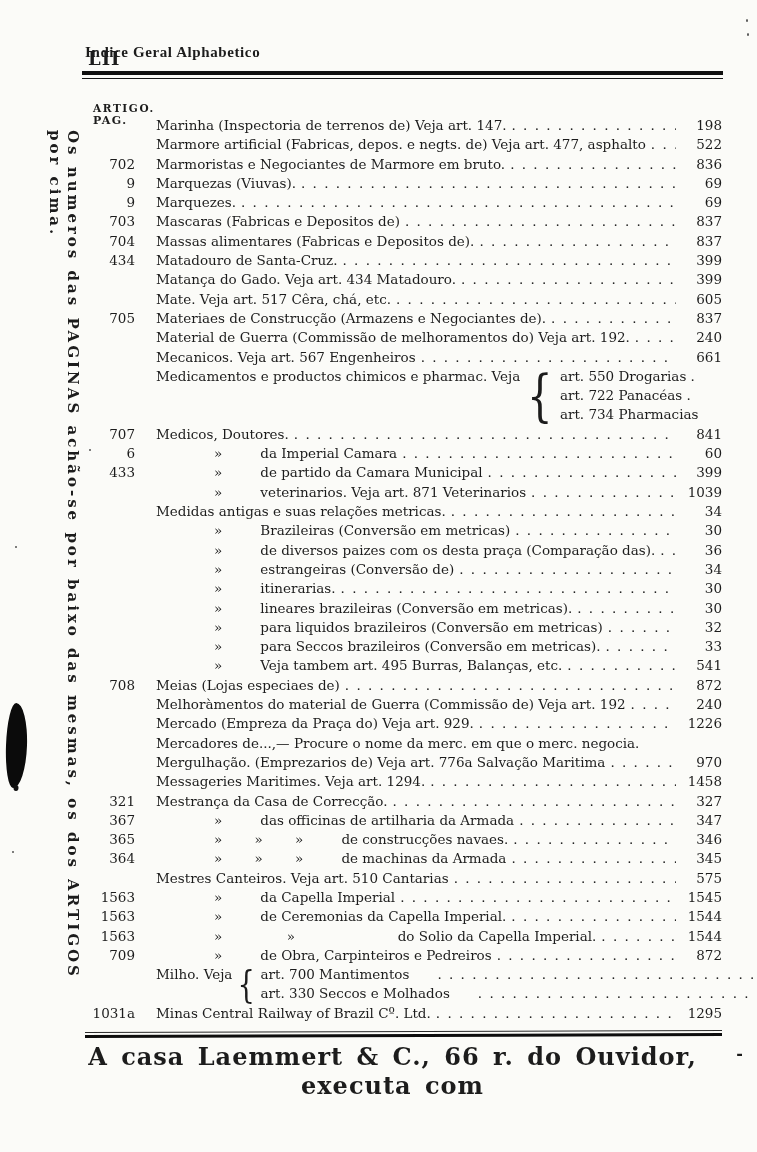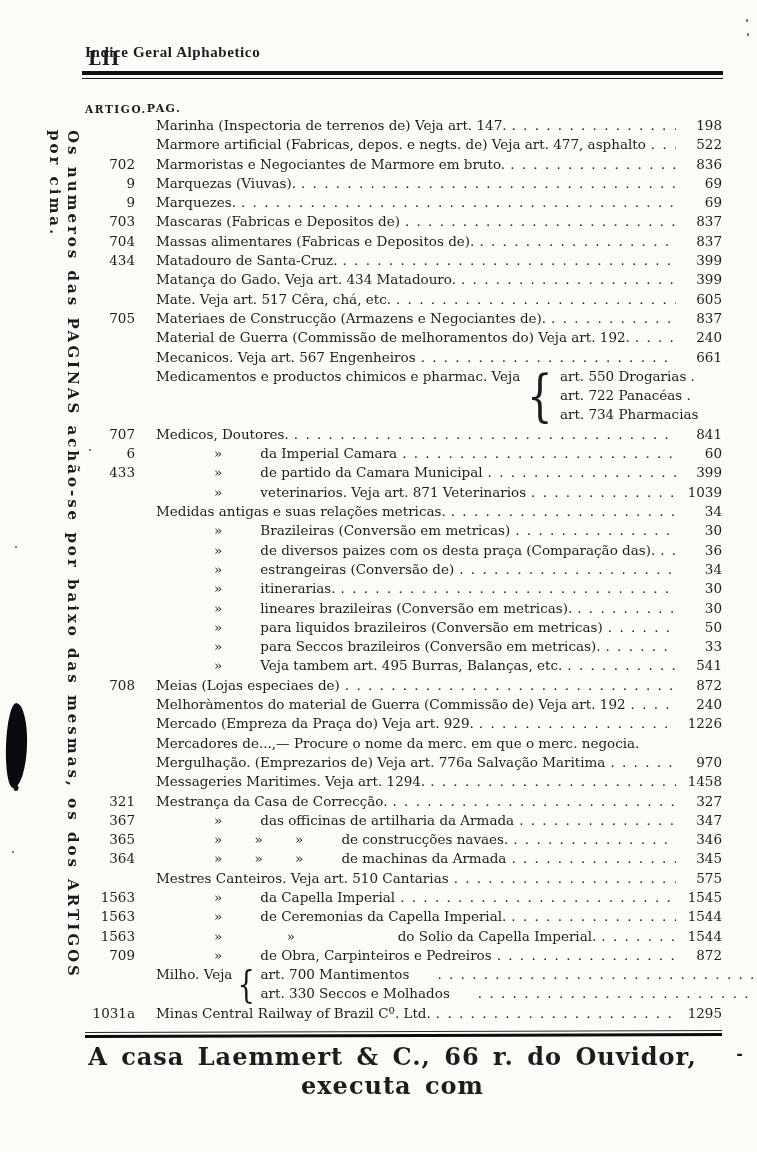--- a/index.html
+++ b/index.html
@@ -8,21 +8,21 @@
     position:relative;width:757px;height:1152px;margin:0 auto;
     background:#fbfbf8;color:#1c1c1c;overflow:hidden;
     font-family:"DejaVu Serif","Liberation Serif",serif;
   }
   
   .folio{position:absolute;left:88px;top:48px;font-size:18px;font-weight:700;letter-spacing:1px;}
   .main-title{position:absolute;left:85px;top:44px;width:637px;text-align:left;
     font-size:15px;font-weight:700;letter-spacing:.6px;font-family:Liberation Serif, serif;}
   .rule-top{position:absolute;left:82px;top:71px;width:641px;height:3px;
     border-top:4px solid #101010;border-bottom:1.5px solid #141414;}
-  .colhead{position:absolute;left:85px;top:102px;width:637px;display:flex;align-items:flex-end;}
+  .colhead{position:absolute;left:93px;top:102px;width:637px;display:flex;align-items:flex-start;flex-direction:column;}
   .colhead .artigo{font-size:10.5px;font-weight:700;letter-spacing:1.6px;}
   .colhead .section{flex:1;text-align:center;font-size:15px;font-weight:700;letter-spacing:.4px;}
   .colhead .pag{font-size:11px;font-weight:700;letter-spacing:1.4px;}
   
   .rows{position:absolute;left:85px;top:116px;width:637px;font-size:13.5px;line-height:19.3px;}
   .row{display:flex;align-items:baseline;height:19.3px;white-space:nowrap;}
   .row .art{flex:none;width:50px;text-align:right;margin-right:21px;}
   .row .pre{flex:none;white-space:pre;margin-left:58px;margin-right:38px;word-spacing:28px;}
   .row .txt{flex:none;}
   .row .leader{flex:1;overflow:hidden;white-space:nowrap;word-spacing:3px;padding:0 5px;color:#1c1c1c;}
@@ -246,21 +246,21 @@
         <span class="pre">»</span>
         <span class="txt">lineares brazileiras (Conversão em metricas).</span>
         <span class="leader">. . . . . . . . . . . . . . . . . . . . . . . . . . . . . . . . . . . . . . . . . . . . . . . . . . . . . . . . . . . . . . . . . . . . . . . . . . . . . . . . . . . . . . . . . . </span>
         <span class="page-no">30</span>
       </div>
       <div class="row">
         <span class="art"></span>
         <span class="pre">»</span>
         <span class="txt">para liquidos brazileiros (Conversão em metricas)</span>
         <span class="leader">. . . . . . . . . . . . . . . . . . . . . . . . . . . . . . . . . . . . . . . . . . . . . . . . . . . . . . . . . . . . . . . . . . . . . . . . . . . . . . . . . . . . . . . . . . </span>
-        <span class="page-no">50</span>
+        <span class="page-no">32</span>
       </div>
       <div class="row">
         <span class="art"></span>
         <span class="pre">»</span>
         <span class="txt">para Seccos brazileiros (Conversão em metricas).</span>
         <span class="leader">. . . . . . . . . . . . . . . . . . . . . . . . . . . . . . . . . . . . . . . . . . . . . . . . . . . . . . . . . . . . . . . . . . . . . . . . . . . . . . . . . . . . . . . . . . </span>
         <span class="page-no">33</span>
       </div>
       <div class="row">
         <span class="art"></span>

